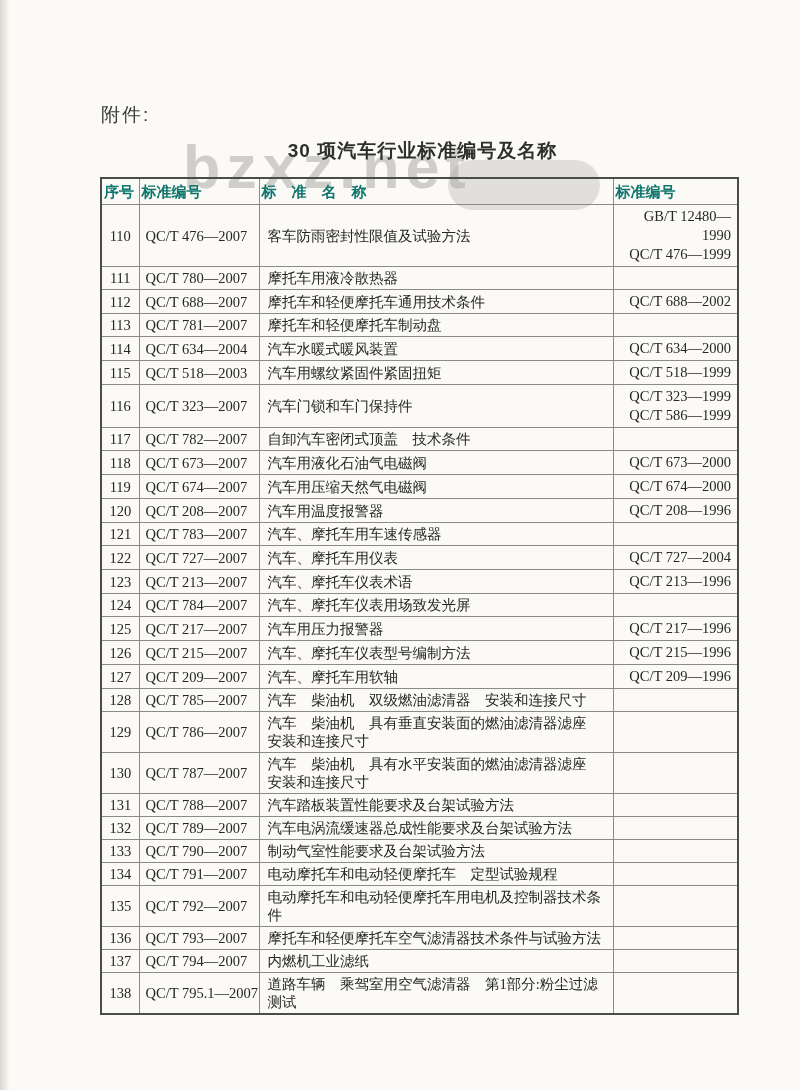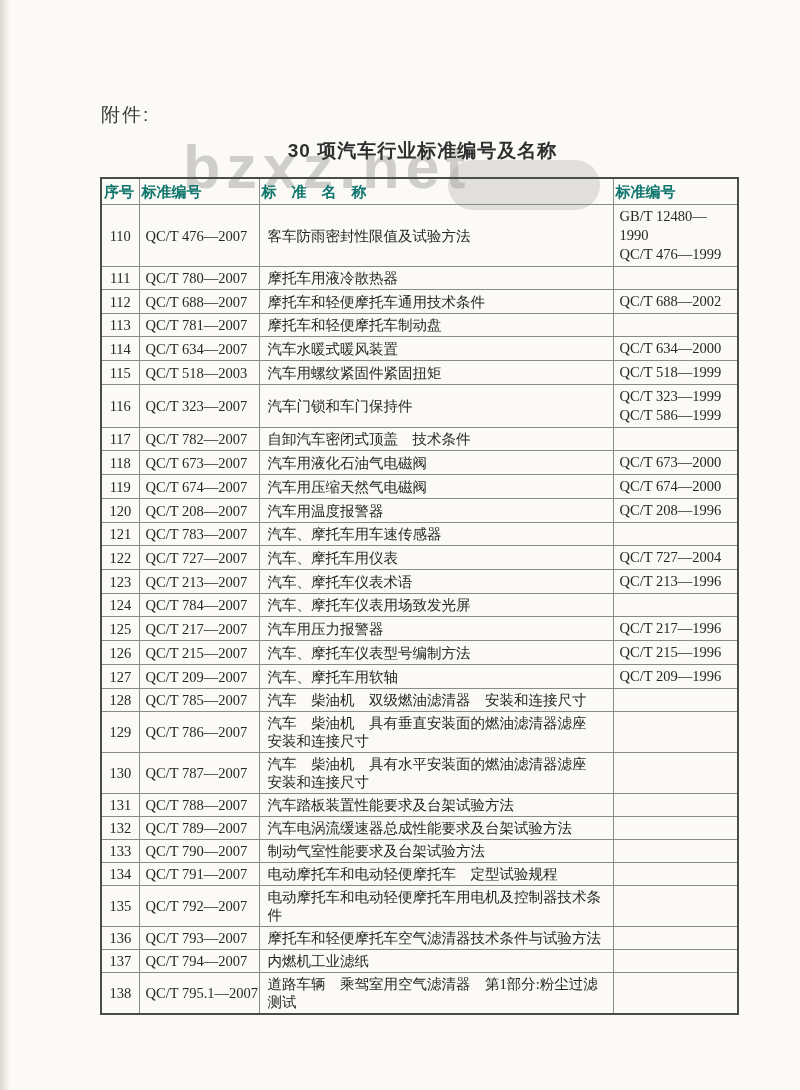--- a/index.html
+++ b/index.html
@@ -99,21 +99,21 @@
     font-weight: bold;
     font-size: 15px;
     line-height: 19px;
     padding: 3px 2px;
     text-align: left;
     color: #0f766e;
   }
   td.c-no   { text-align: center; }
   td.c-code { text-align: left; white-space: nowrap; }
   td.c-name { text-align: left; padding: 2px 8px; }
-  td.c-rep  { text-align: left; white-space: pre-line; line-height: 19px; }
+  td.c-rep  { text-align: right; white-space: pre-line; line-height: 19px; }
 </style>
 </head>
 <body>
 
 <div class="scan-edge"></div>
 
 <div class="watermark-blob"></div>
 <div class="watermark">bzxz.net</div>
 
 <div class="attachment">附件:</div>
@@ -160,21 +160,21 @@
 
   <tr>
     <td class="c-no">113</td>
     <td class="c-code">QC/T 781—2007</td>
     <td class="c-name">摩托车和轻便摩托车制动盘</td>
     <td class="c-rep"></td>
   </tr>
 
   <tr>
     <td class="c-no">114</td>
-    <td class="c-code">QC/T 634—2007</td>
+    <td class="c-code">QC/T 634—2004</td>
     <td class="c-name">汽车水暖式暖风装置</td>
     <td class="c-rep">QC/T 634—2000</td>
   </tr>
 
   <tr>
     <td class="c-no">115</td>
     <td class="c-code">QC/T 518—2003</td>
     <td class="c-name">汽车用螺纹紧固件紧固扭矩</td>
     <td class="c-rep">QC/T 518—1999</td>
   </tr>

